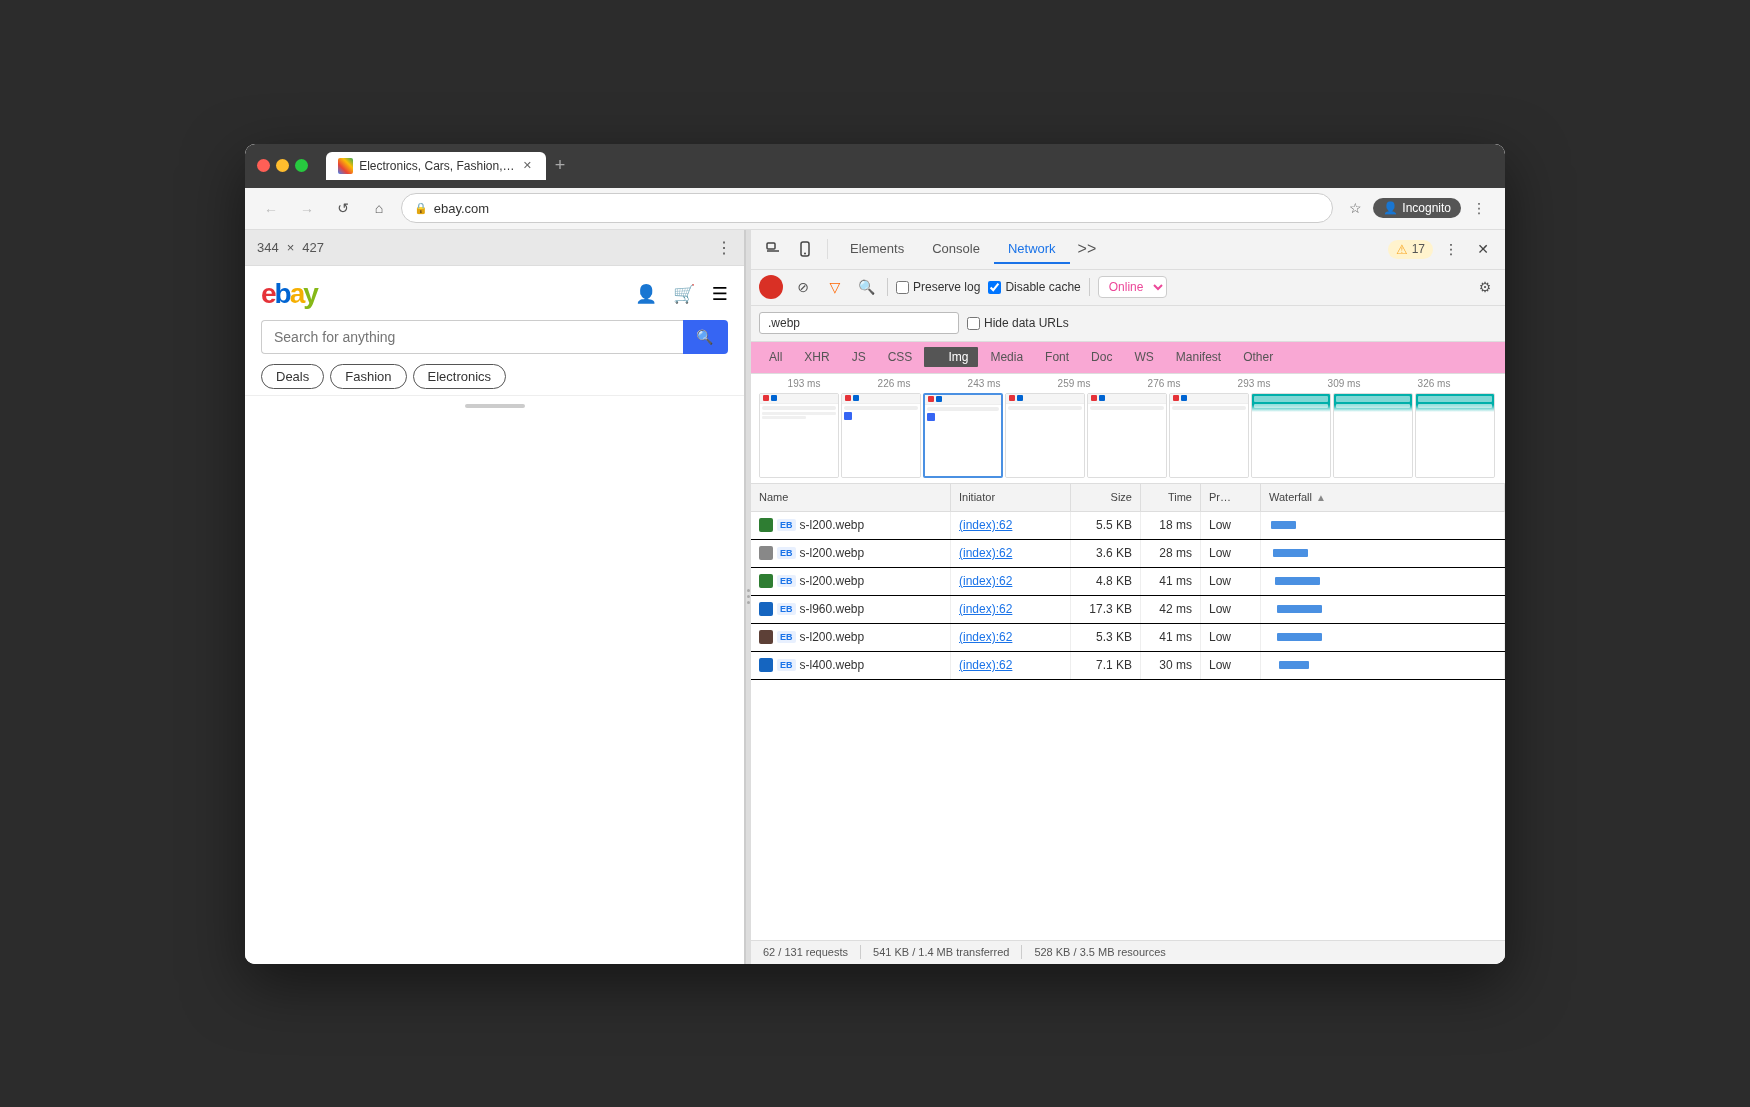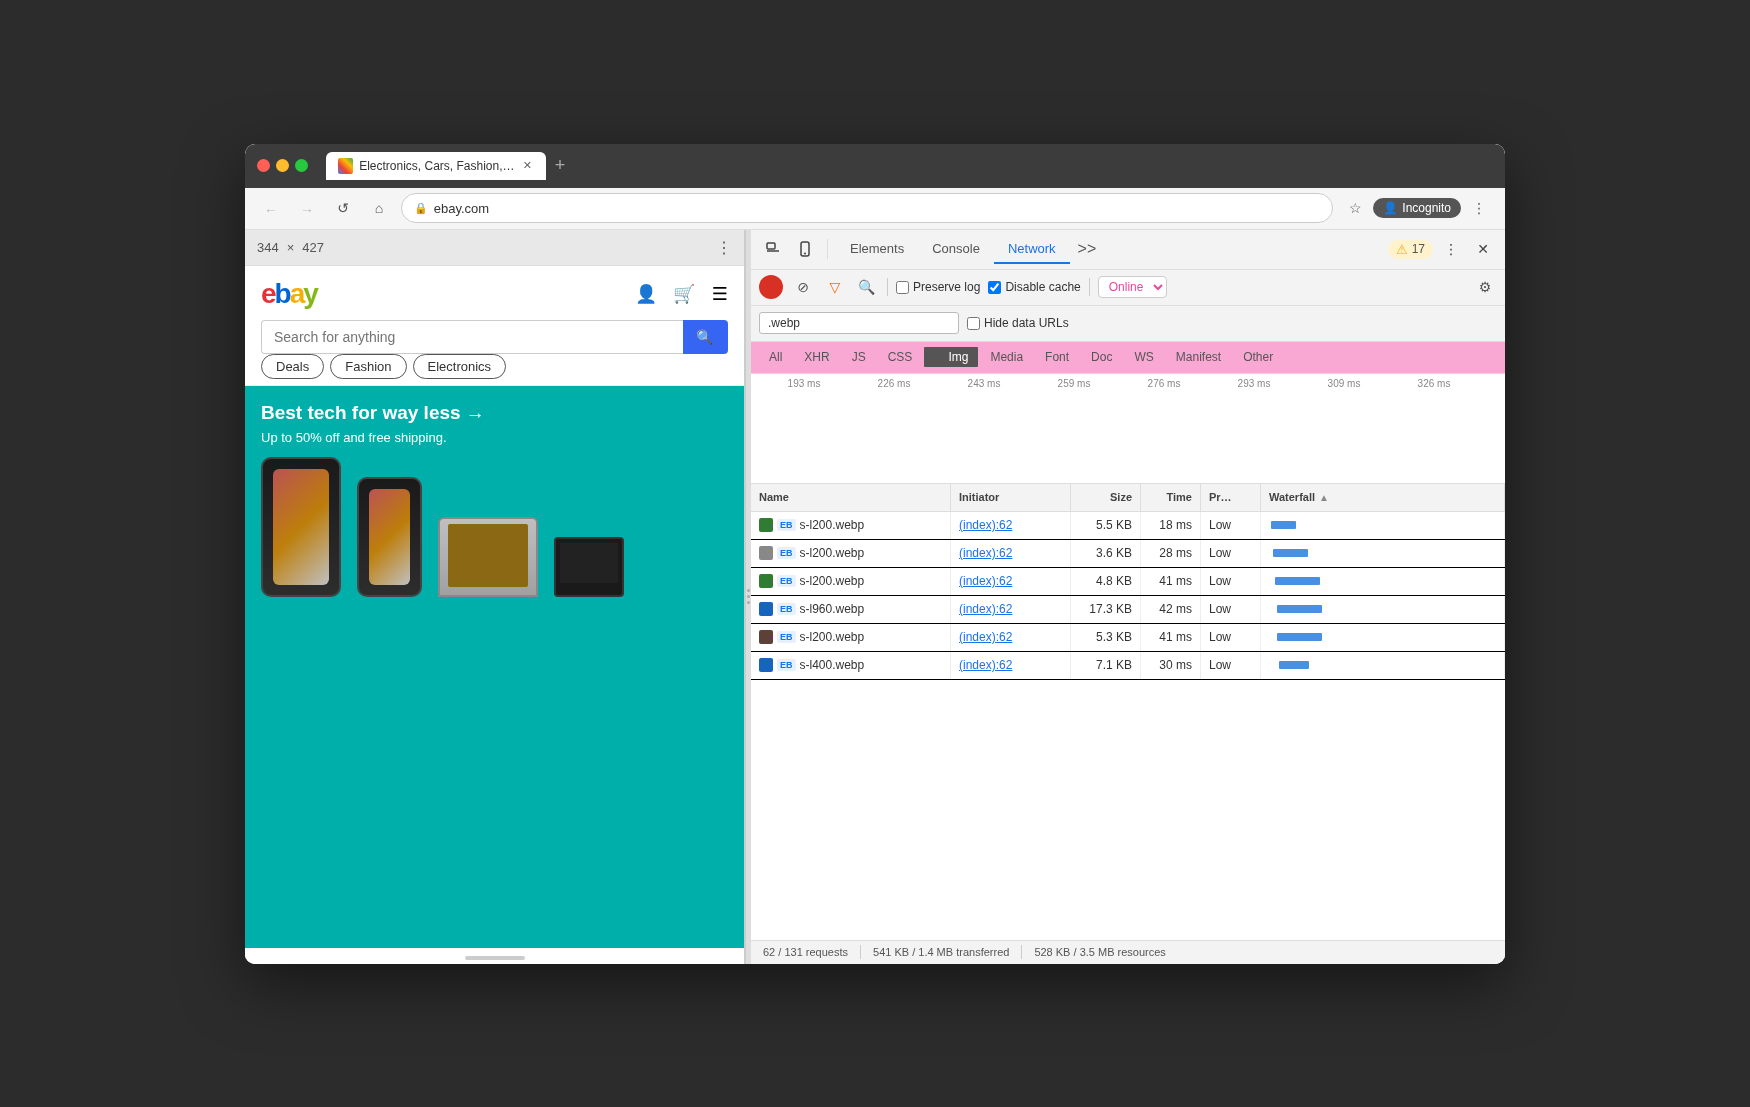--- a/index.html
+++ b/index.html
@@ -235,20 +235,21 @@
     .ebay-logo span:nth-child(3) { color: #f5af02; }
     .ebay-logo span:nth-child(4) { color: #86b817; }
     .ebay-icons {
       margin-left: auto;
       display: flex;
       gap: 16px;
       align-items: center;
     }
     .ebay-search-row {
       display: flex;
+      margin-bottom: 10px;
       border-radius: 8px;
     }
     .ebay-search-input {
       flex: 1;
       border: 1px solid #ccc;
       border-right: none;
       border-radius: 4px 0 0 4px;
       padding: 8px 12px;
       font-size: 14px;
       color: #aaa;
@@ -696,21 +697,21 @@
       background: #f3f3f3;
       border-bottom: 1px solid #ddd;
       position: sticky;
       top: 0;
       z-index: 10;
       height: 28px;
       align-items: center;
     }
     .th {
       font-size: 11px;
-      font-weight: 700;
+      font-weight: 400;
       color: #444;
       padding: 0 8px;
       border-right: 1px solid #ddd;
       height: 100%;
       display: flex;
       align-items: center;
       cursor: pointer;
       user-select: none;
     }
     .th-name { width: 200px; flex-shrink: 0; }
@@ -850,30 +851,20 @@
             </div>
           </div>
           <div class="ebay-search-row">
             <input class="ebay-search-input" readonly="" placeholder="Search for anything" style="">
             <button class="ebay-search-btn">🔍</button>
           </div>
           <div class="ebay-nav-row">
             <button class="ebay-nav-pill">Deals</button>
             <button class="ebay-nav-pill">Fashion</button>
             <button class="ebay-nav-pill">Electronics</button>
-          </div>
-        </div>
-        <div class="ebay-hero">
-          <div class="hero-title">Best tech for way less →</div>
-          <div class="hero-sub">Up to 50% off and free shipping.</div>
-          <div class="hero-phones">
-            <div class="phone-img"></div>
-            <div class="phone-img" style="height:120px; width:65px;"></div>
-            <div class="laptop-img"></div>
-            <div class="tv-img"></div>
           </div>
         </div>
         <div class="scroll-handle"></div>
       </div>
     </div>
 
     <div class="devtools-resize-handle">
       <div class="resize-dots">
         <div class="resize-dot"></div>
         <div class="resize-dot"></div>
@@ -958,21 +949,21 @@
         <button class="type-btn active">Img</button>
         <button class="type-btn">Media</button>
         <button class="type-btn">Font</button>
         <button class="type-btn">Doc</button>
         <button class="type-btn">WS</button>
         <button class="type-btn">Manifest</button>
         <button class="type-btn">Other</button>
       </div>
 
       <div class="timeline-row">
-        <div style="display:flex;flex-direction:row;width:100%;overflow:hidden;">
+        <div style="display:flex;flex-direction:column;width:100%;overflow:hidden;">
           <div style="display:flex;padding:0 8px;gap:0;">
             <span class="timeline-tick">193 ms</span>
             <span class="timeline-tick">226 ms</span>
             <span class="timeline-tick">243 ms</span>
             <span class="timeline-tick">259 ms</span>
             <span class="timeline-tick">276 ms</span>
             <span class="timeline-tick">293 ms</span>
             <span class="timeline-tick">309 ms</span>
             <span class="timeline-tick">326 ms</span>
             <span class="timeline-tick">343</span>

